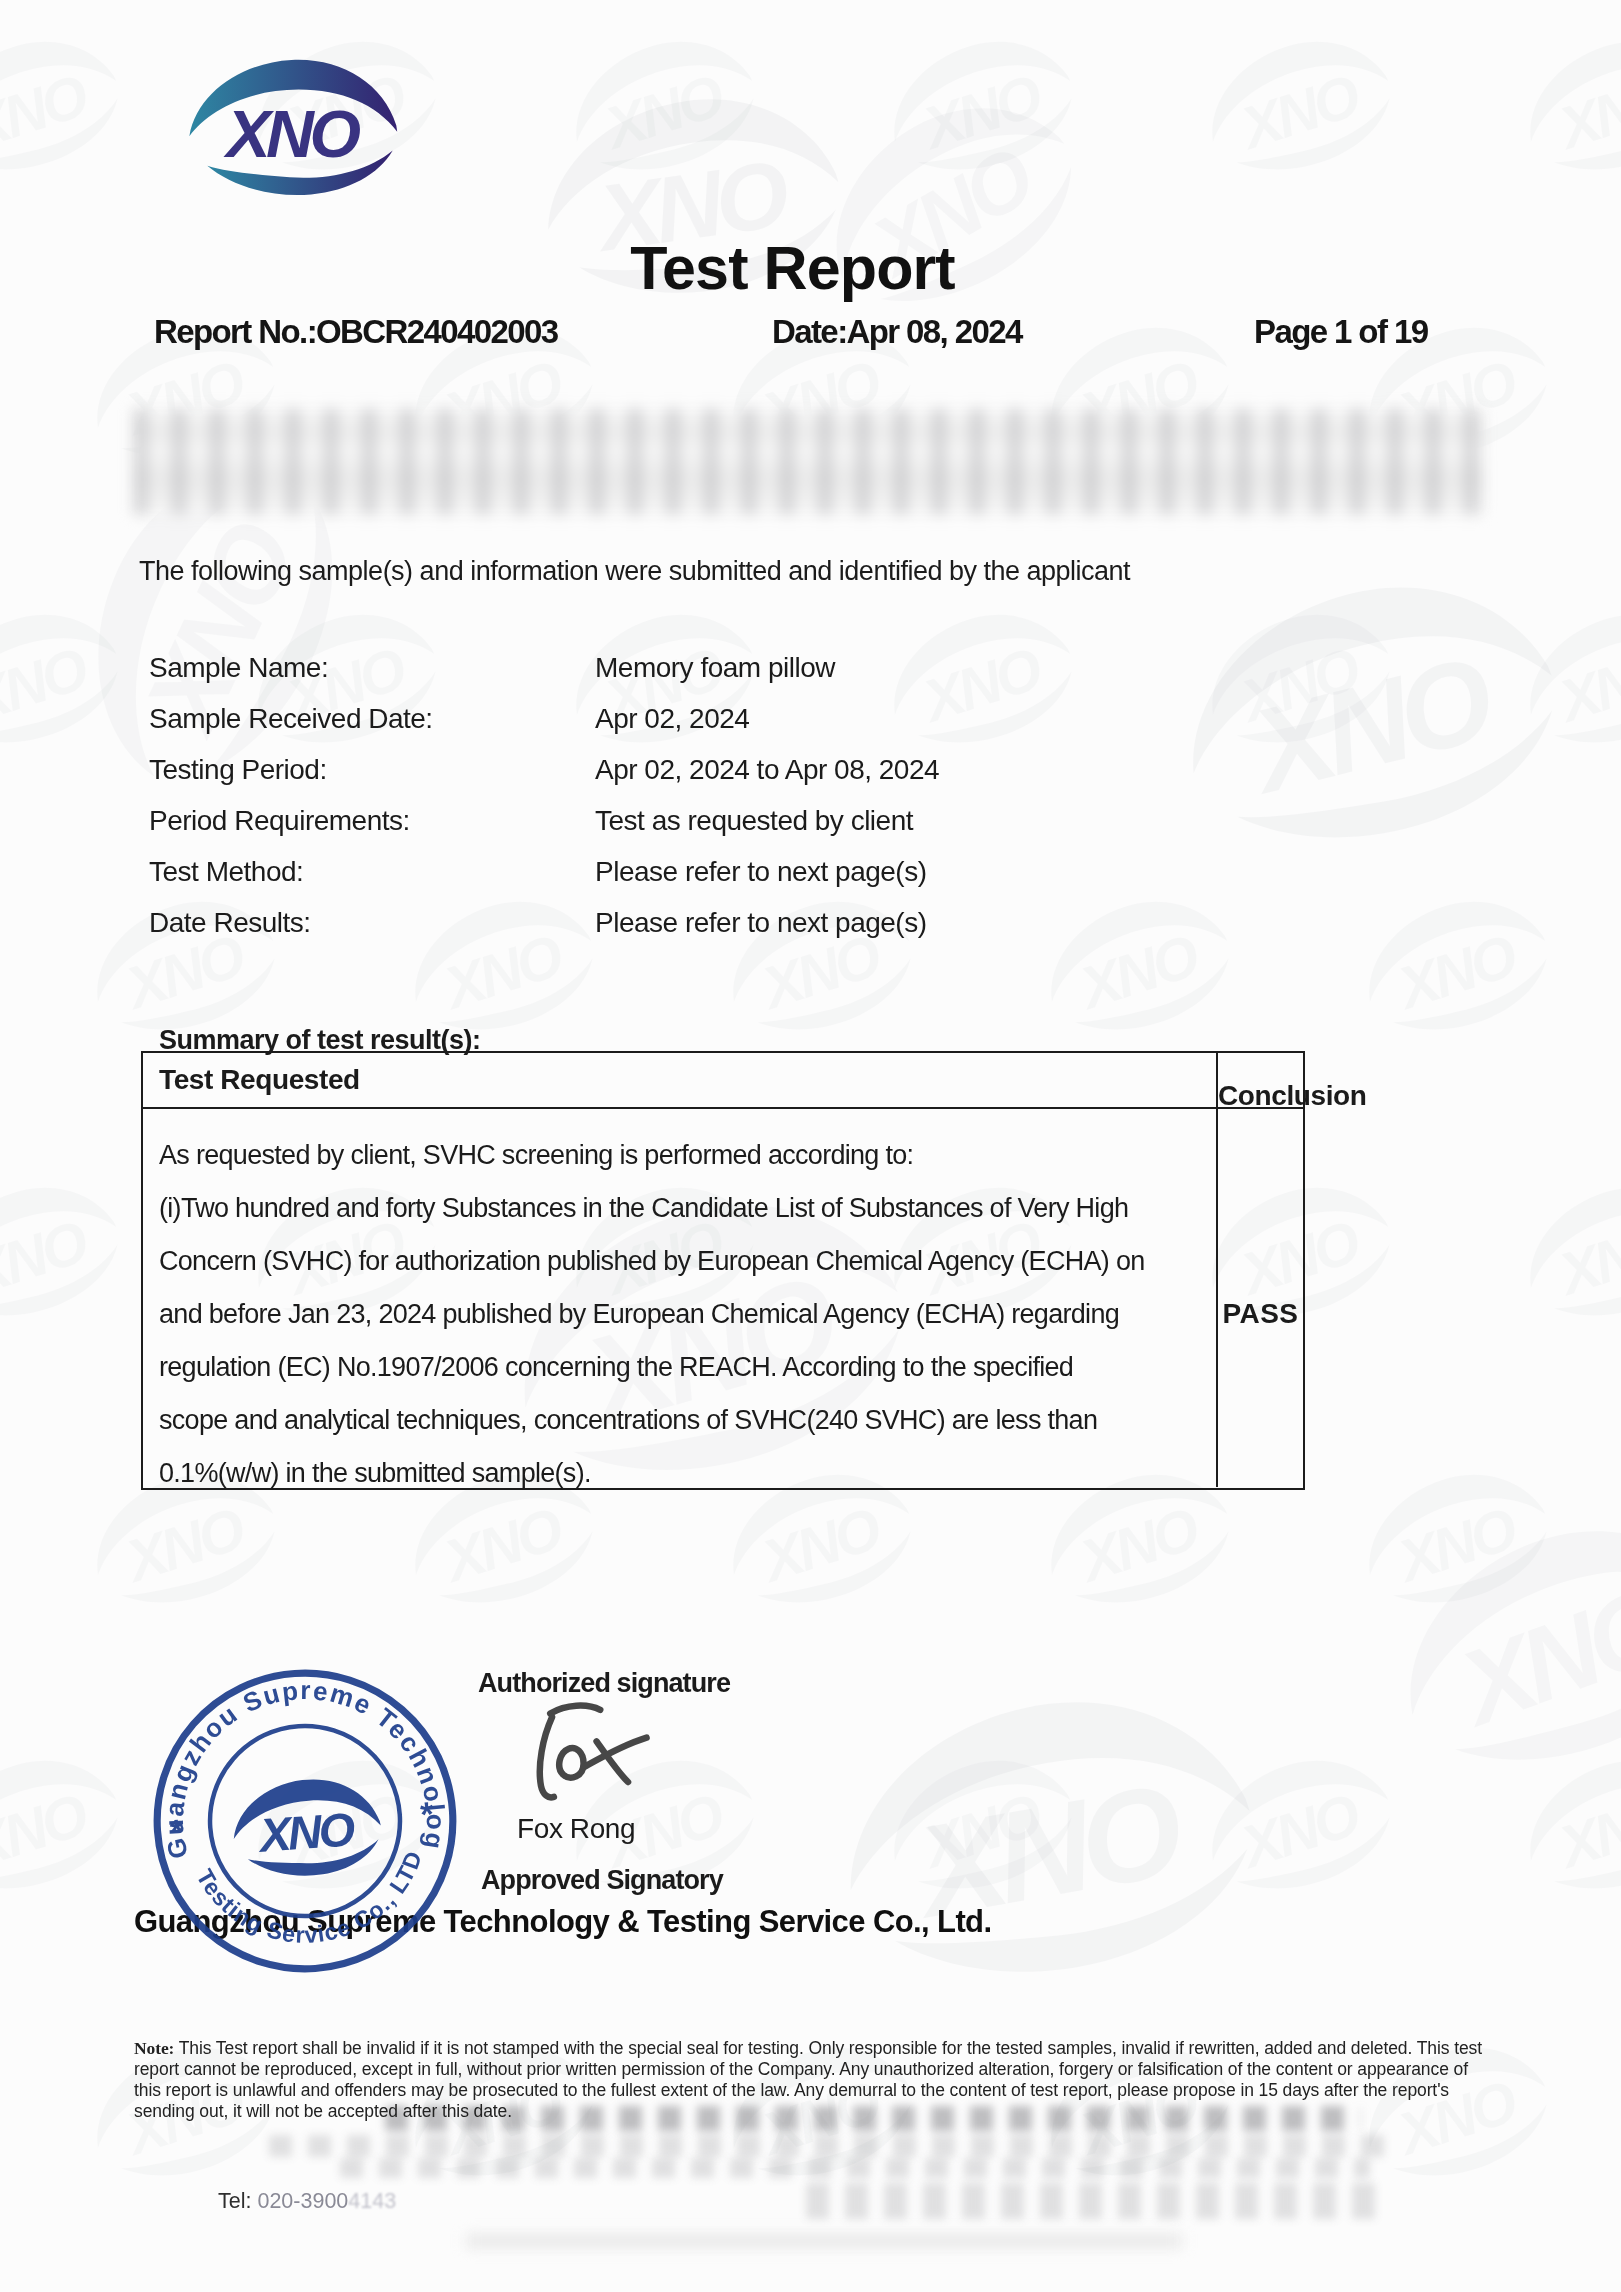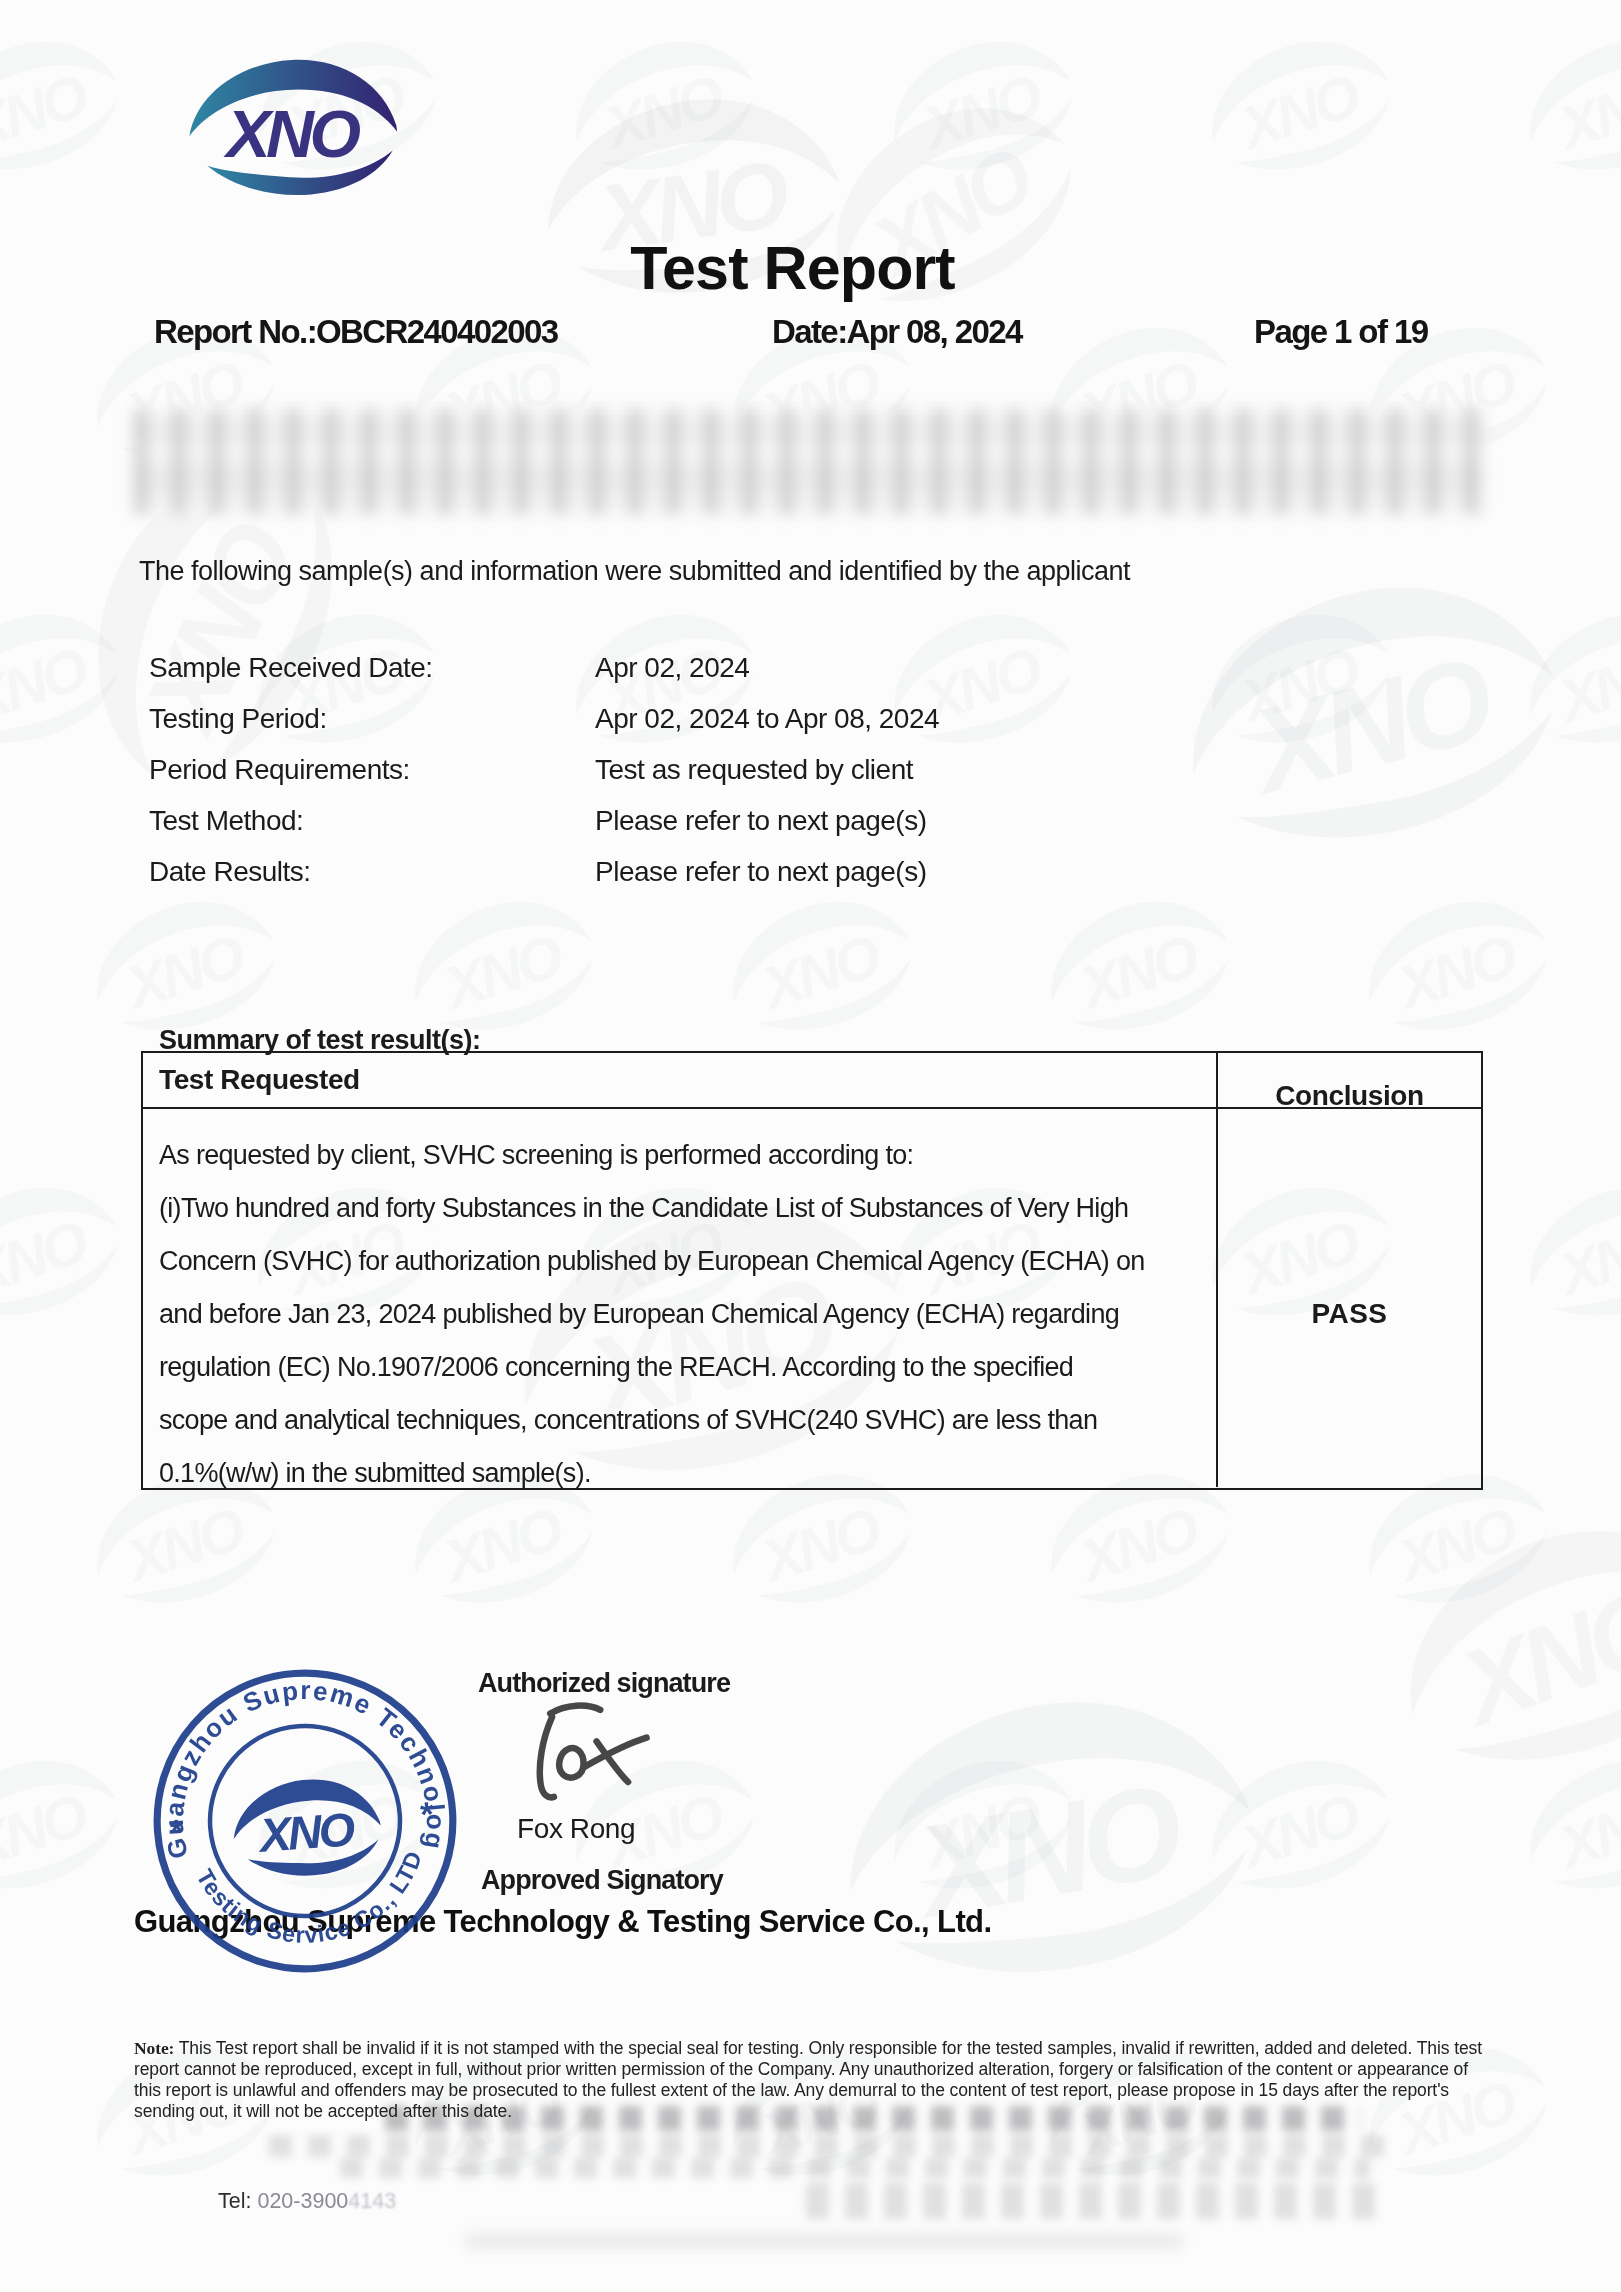--- a/index.html
+++ b/index.html
@@ -33,21 +33,21 @@
     filter:blur(6.3px);
   }
   .intro{left:139px;top:556px;font-size:27px;letter-spacing:-0.5px;z-index:2;}
   
   .sample{left:149px;top:652px;width:1164px;z-index:2;}
   .srow{height:51px;display:flex;align-items:flex-start;font-size:28px;letter-spacing:-0.5px;}
   .srow .lab{width:446px;flex:none;}
   
   .sumhead{left:159px;top:1025px;font-size:27px;font-weight:bold;letter-spacing:-0.5px;z-index:2;}
   .table{
-    left:141px;top:1051px;width:1342px;height:439px;z-index:2;
+    left:141px;top:1051px;width:1164px;height:439px;z-index:2;
     border:2.7px solid #1c1c1c;box-sizing:border-box;background:transparent;
   }
   .trow{display:flex;box-sizing:border-box;}
   .th{height:56px;border-bottom:2.7px solid #1c1c1c;}
   .c1{width:1075px;flex:none;box-sizing:border-box;border-right:2.7px solid #1c1c1c;padding-left:16px;}
   .c2{flex:1;display:flex;align-items:center;justify-content:center;box-sizing:border-box;margin-top:31px;}
   .th .c1{display:flex;align-items:center;font-size:28px;font-weight:bold;letter-spacing:-0.4px;}
   .th .c2{font-size:28px;font-weight:bold;letter-spacing:-0.4px;}
   .tb{height:378px;}
   .tb .c1{padding-top:20px;}
@@ -357,20 +357,24 @@
 <div class="abs title">Test Report</div>
 <div class="abs meta rno">Report No.:OBCR240402003</div>
 <div class="abs meta date">Date:Apr 08, 2024</div>
 <div class="abs meta page">Page 1 of 19</div>
 
 <div class="abs blurblock"></div>
 
 <div class="abs intro">The following sample(s) and information were submitted and identified by the applicant</div>
 
 <div class="abs sample">
+  <div class="srow">
+    <span class="lab">Sample Name:</span>
+    <span class="val">Memory foam pillow</span>
+  </div>
   <div class="srow">
     <span class="lab">Sample Received Date:</span>
     <span class="val">Apr 02, 2024</span>
   </div>
   <div class="srow">
     <span class="lab">Testing Period:</span>
     <span class="val">Apr 02, 2024 to Apr 08, 2024</span>
   </div>
   <div class="srow">
     <span class="lab">Period Requirements:</span>

